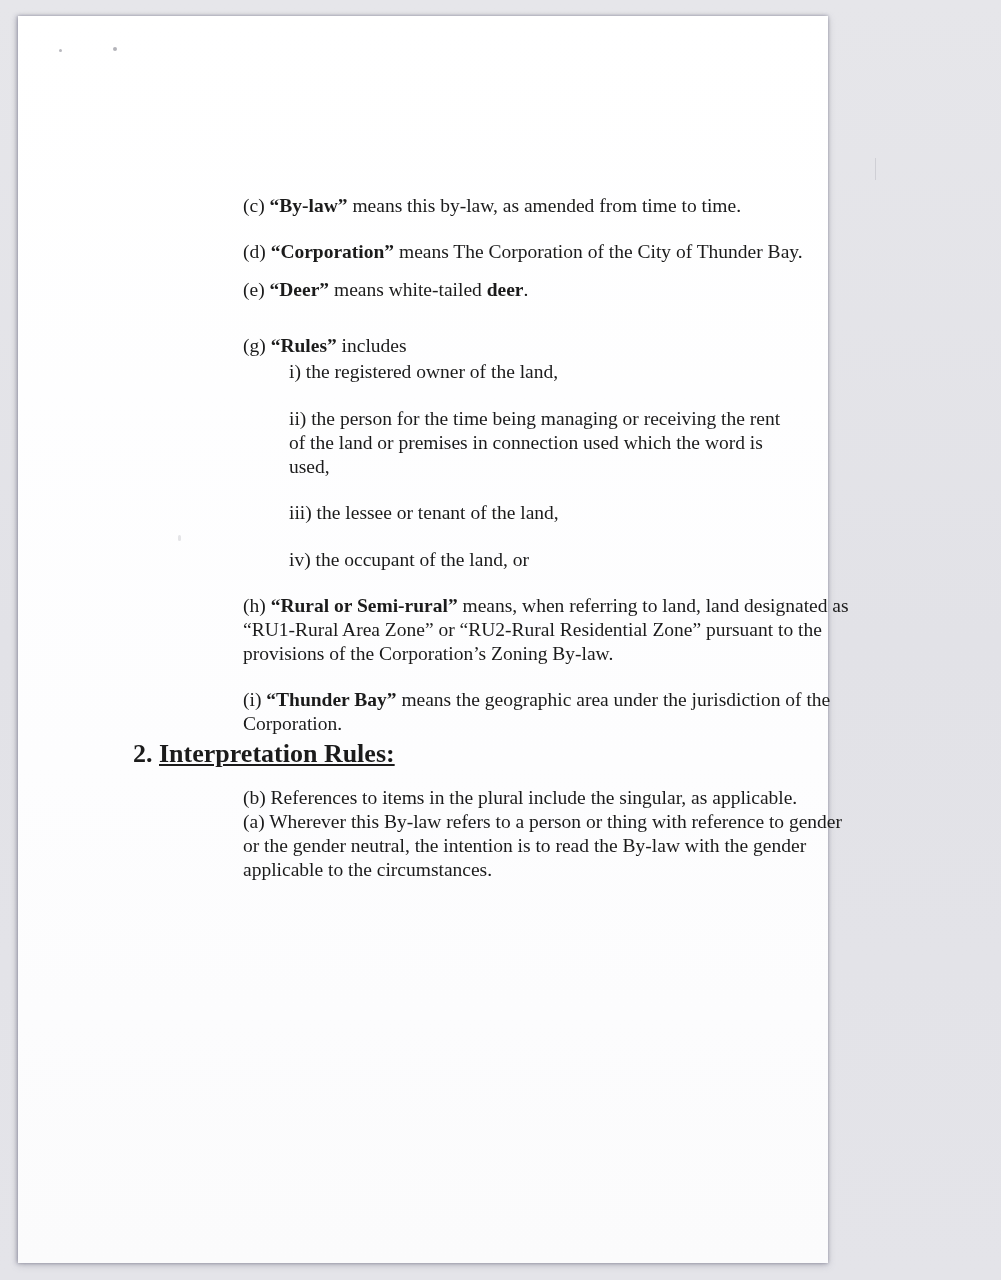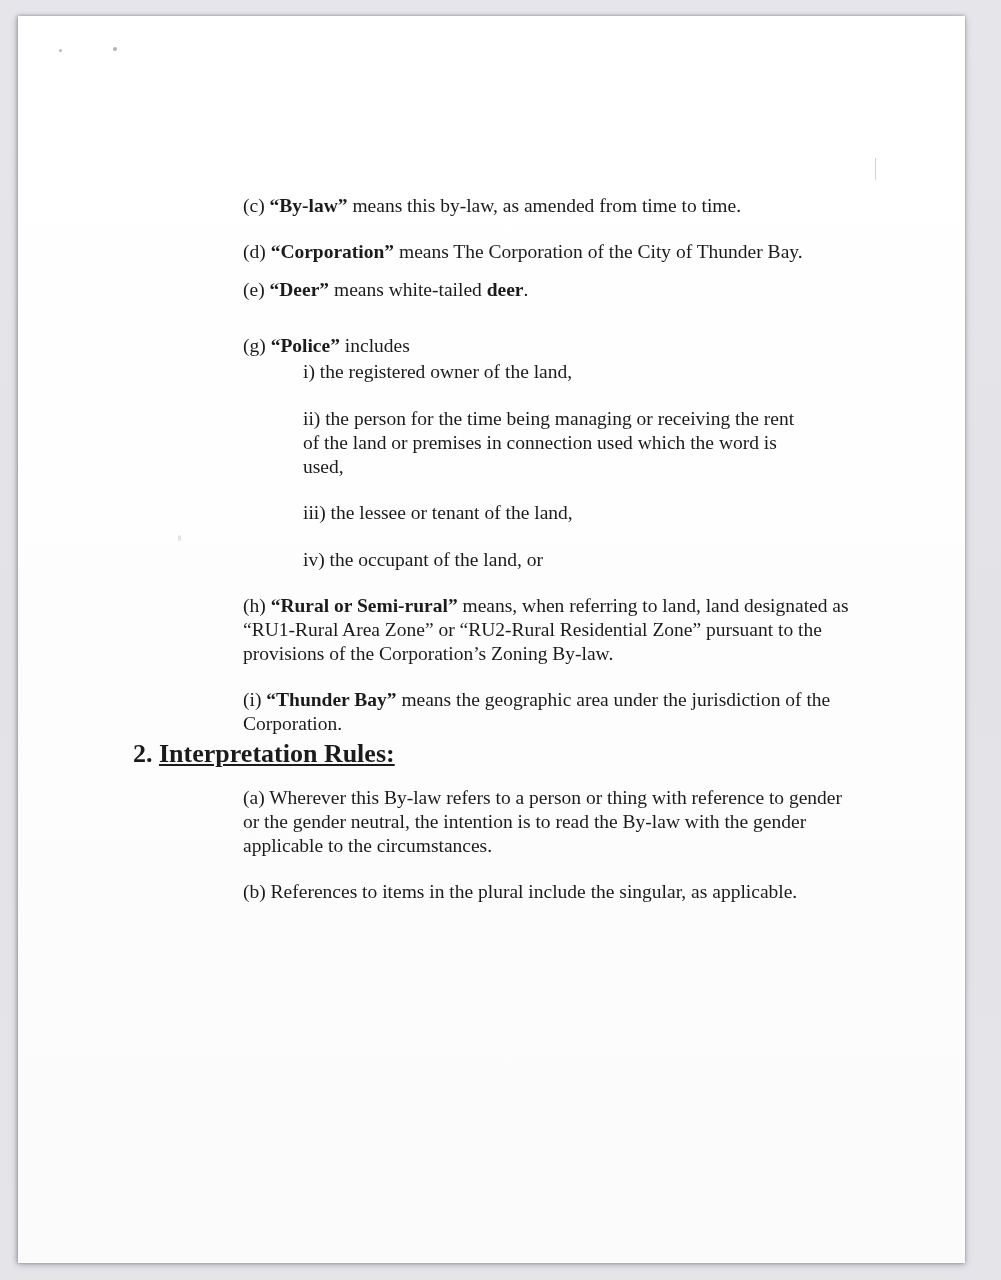--- a/index.html
+++ b/index.html
@@ -16,40 +16,39 @@
   }
   .scan-bg {
     position: absolute;
     inset: 0;
     background: linear-gradient(180deg, #e6e6ea 0%, #e2e2e7 50%, #e4e4e9 100%);
   }
   .page {
     position: absolute;
     left: 18px;
     top: 16px;
-    width: 911px;
+    width: 810px;
     height: 1247px;
     background: linear-gradient(180deg, #ffffff 0%, #fdfdfe 60%, #fbfbfc 100%);
     box-shadow: 0 0 3px rgba(110,110,130,0.55), 0 2px 7px rgba(110,110,130,0.35), -2px 0 4px rgba(110,110,130,0.25);
-    padding-left: 36px;
   }
   .content {
     position: absolute;
     left: 225px;
     top: 178px;
     width: 620px;
     color: #1b1b1b;
     font-size: 19.5px;
     line-height: 24px;
     -webkit-font-smoothing: antialiased;
   }
   .para { margin: 0; }
   .b { font-weight: bold; }
   .subitem {
-    margin-left: 60px;
+    margin-left: 46px;
     width: 505px;
     font-family: Liberation Serif, serif;
   }
   .heading {
     margin-left: -110px;
     font-size: 26px;
     font-weight: bold;
     line-height: 24px;
   }
   .heading .underlined { text-decoration: underline; }
@@ -83,35 +82,35 @@
 
   <div class="content">
 
     <p class="para" style="margin-bottom:22px;"><span>(c) </span><span class="b">“By-law”</span><span> means this by-law, as amended from time to time.</span></p>
 
     <p class="para" style="margin-bottom:14px;"><span>(d) </span><span class="b">“Corporation”</span><span> means The Corporation of the City of Thunder Bay.</span></p>
 
     <p class="para" style="margin-bottom:32px;"><span>(e) </span><span class="b">“Deer”</span><span> means white-tailed </span><span class="b">deer</span><span>.</span></p>
 
 
-    <p class="para" style="margin-bottom:2px;"><span>(g) </span><span class="b">“Police”</span><span> includes</span></p>
+    <p class="para" style="margin-bottom:2px;"><span>(g) </span><span class="b">“Rules”</span><span> includes</span></p>
 
     <p class="para subitem" style="margin-bottom:23px;">i) the registered owner of the land,</p>
 
     <p class="para subitem" style="margin-bottom:22px;">ii) the person for the time being managing or receiving the rent of the land or premises in connection used which the word is used,</p>
 
     <p class="para subitem" style="margin-bottom:23px;">iii) the lessee or tenant of the land,</p>
 
     <p class="para subitem" style="margin-bottom:22px;">iv) the occupant of the land, or</p>
 
 
     <p class="para" style="margin-bottom:22px;"><span>(h) </span><span class="b">“Rural or Semi-rural”</span><span> means, when referring to land, land designated as “RU1-Rural Area Zone” or “RU2-Rural Residential Zone” pursuant to the provisions of the Corporation’s Zoning By-law.</span></p>
 
     <p class="para" style="margin-bottom:6px;"><span>(i) </span><span class="b">“Thunder Bay”</span><span> means the geographic area under the jurisdiction of the Corporation.</span></p>
 
     <p class="para heading" style="margin-bottom:20px;"><span>2. </span><span class="underlined">Interpretation Rules:</span></p>
 
+    <p class="para" style="margin-bottom:0;">(b) References to items in the plural include the singular, as applicable.</p>
+
     <p class="para" style="margin-bottom:22px;">(a) Wherever this By-law refers to a person or thing with reference to gender or the gender neutral, the intention is to read the By-law with the gender applicable to the circumstances.</p>
-
-    <p class="para" style="margin-bottom:0;">(b) References to items in the plural include the singular, as applicable.</p>
 
   </div>
 </div>
 
 </body></html>

